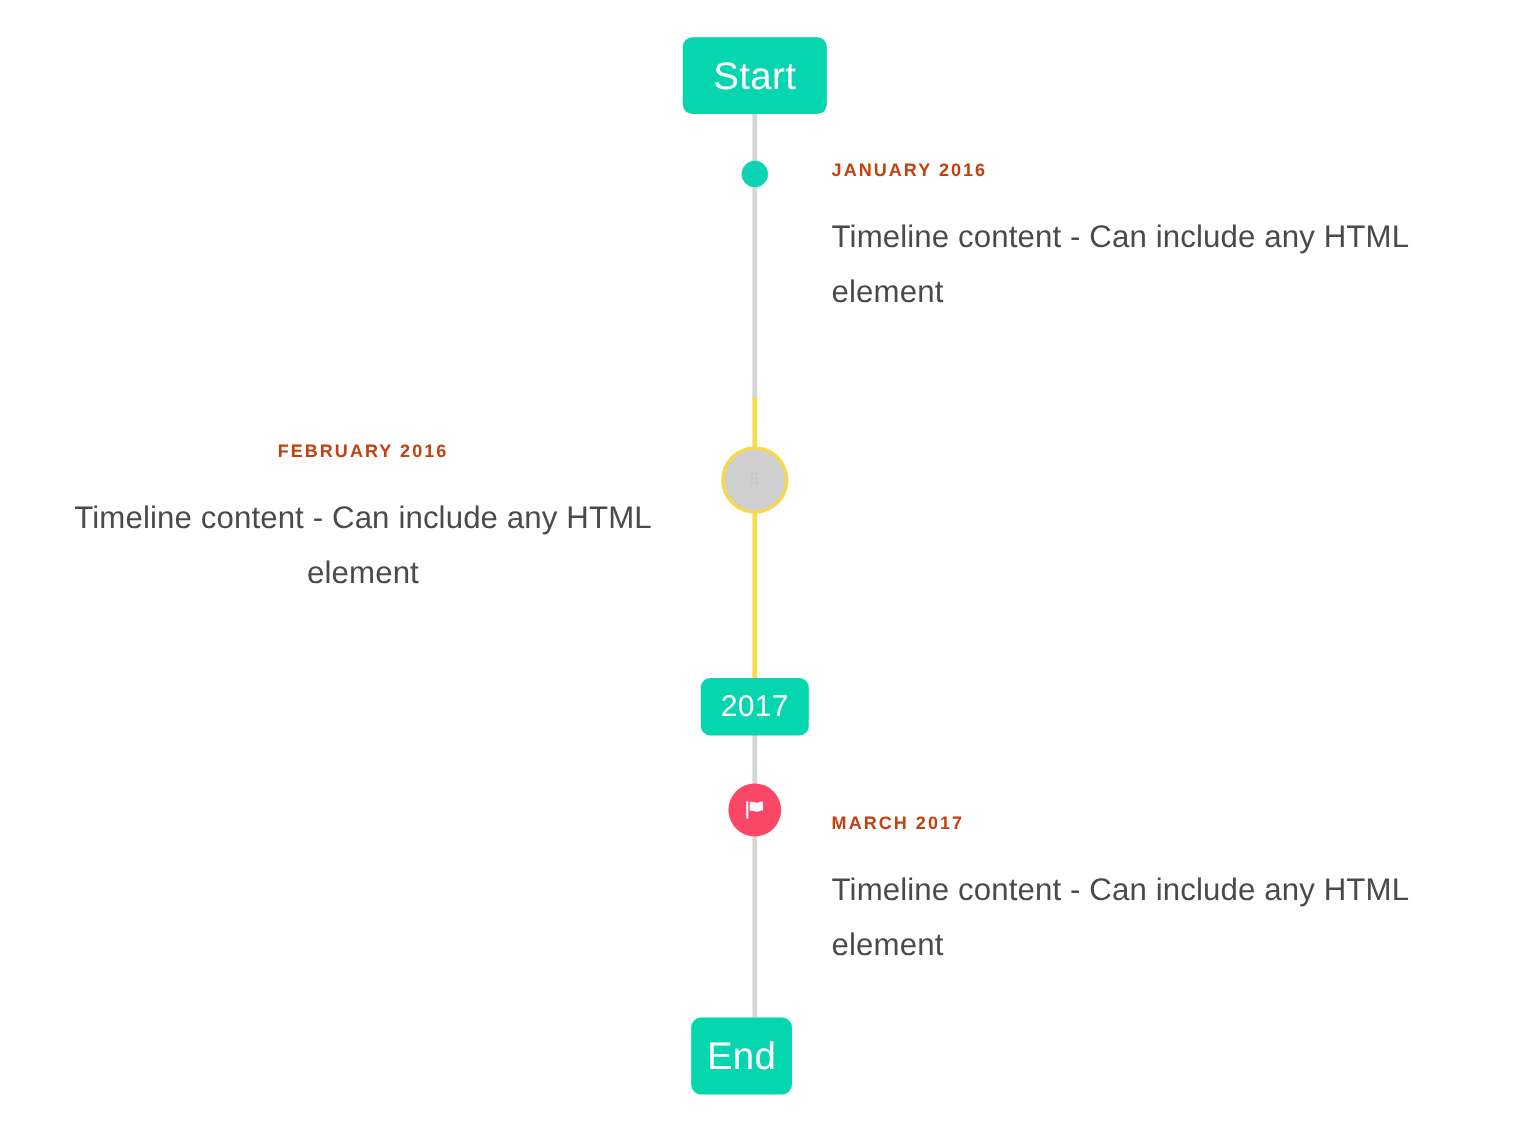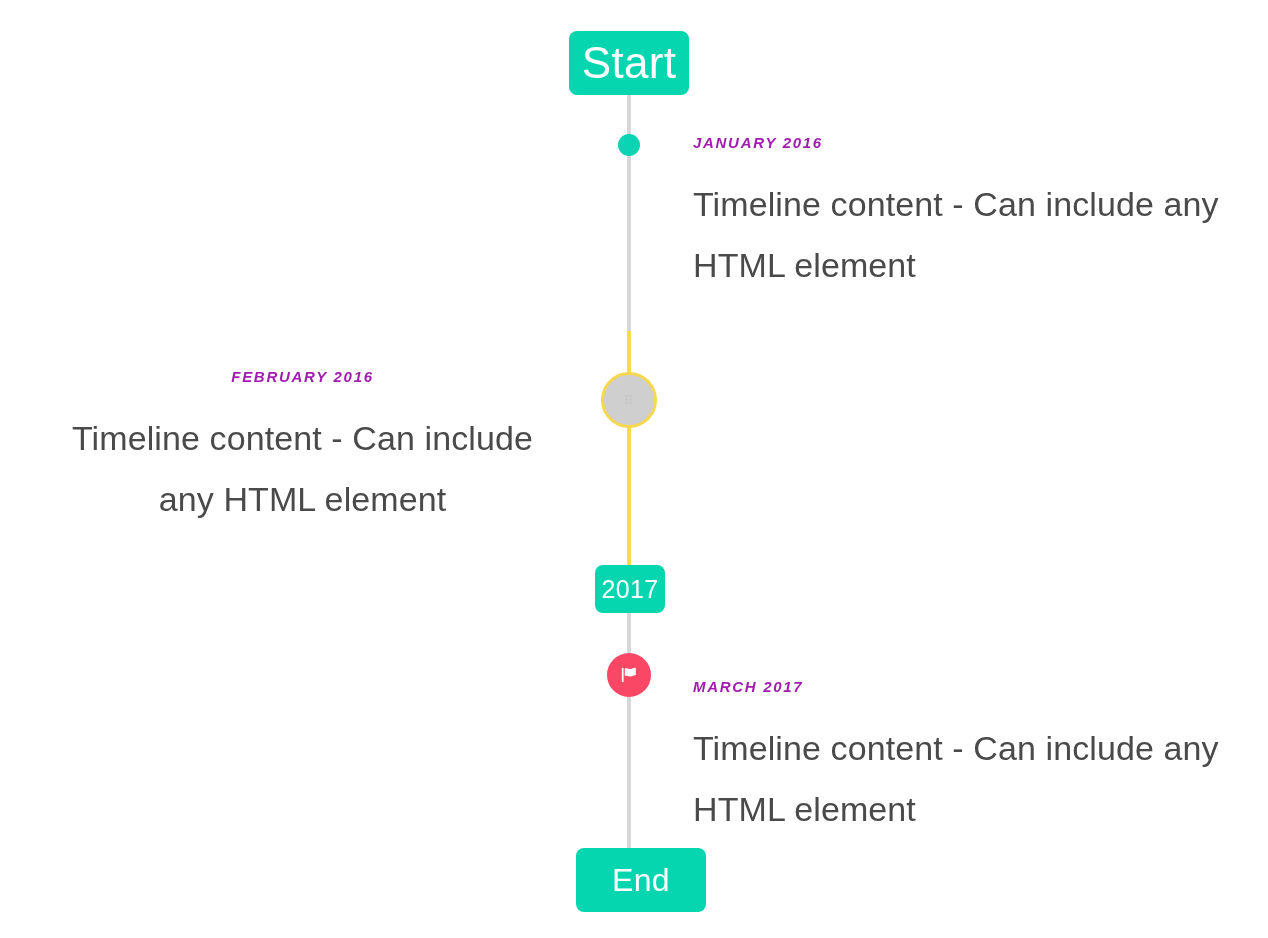--- a/index.html
+++ b/index.html
@@ -41,31 +41,30 @@
     display: flex;
     align-items: center;
     justify-content: center;
     font-weight: 400;
     letter-spacing: 0.3px;
     z-index: 5;
   }
   .badge-start {
     left: 569px; top: 31px;
     width: 120px; height: 64px;
-    font-size: 44px;
+    font-size: 32px;
   }
   .badge-mid {
     left: 584px; top: 565px;
-    width: 70px; height: 48px;
+    width: 90px; height: 48px;
     font-size: 25px;
-    margin-left: 11px;
   }
   .badge-end {
     left: 576px; top: 848px;
-    width: 130px; height: 64px;
+    width: 84px; height: 64px;
     font-size: 32px;
   }
 
   
   .marker {
     position: absolute;
     border-radius: 50%;
     z-index: 6;
     display: flex;
     align-items: center;
@@ -99,28 +98,27 @@
   
   .entry { position: absolute; }
 
   .entry-right { left: 693px; width: 540px; text-align: left; }
   .entry-left  { left: 40px;  width: 525px; text-align: center; }
 
   .entry-date {
     font-size: 15px;
     font-weight: bold;
     letter-spacing: 1.7px;
-    color: #a21caf;
+    color: #c2410c;
     text-transform: uppercase;
     line-height: 1.2;
-    font-style: italic;
   }
   .entry-body {
     margin-top: 22px;
-    font-size: 34px;
+    font-size: 26px;
     font-weight: 400;
     color: #4a4a4a;
     line-height: 1.78;
     letter-spacing: 0.1px;
   }
 
   .entry-jan { top: 134px; }
   .entry-feb { top: 368px; }
   .entry-mar { top: 652px; margin-top: 26px; }
 </style>

